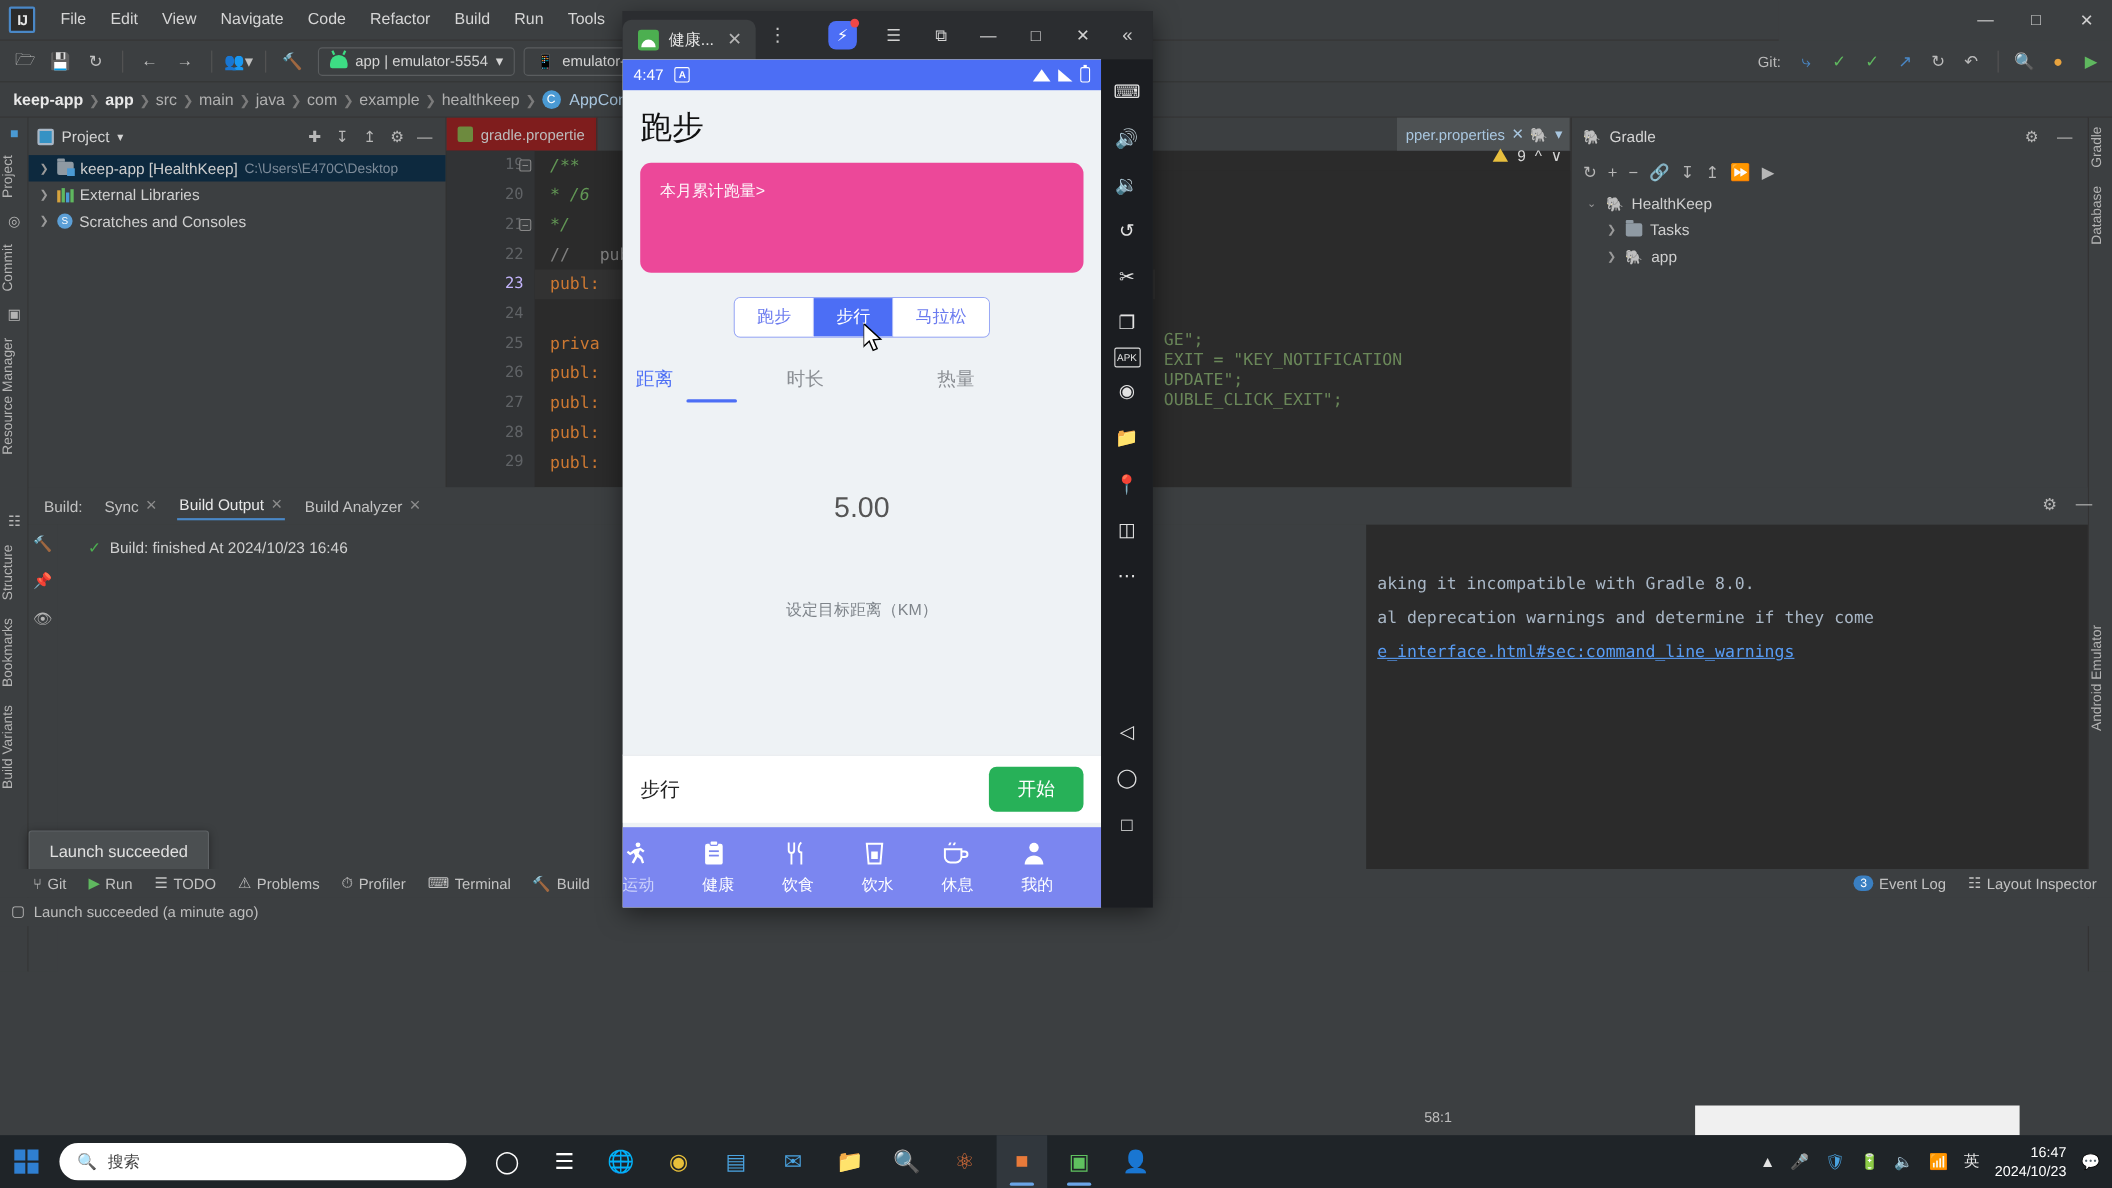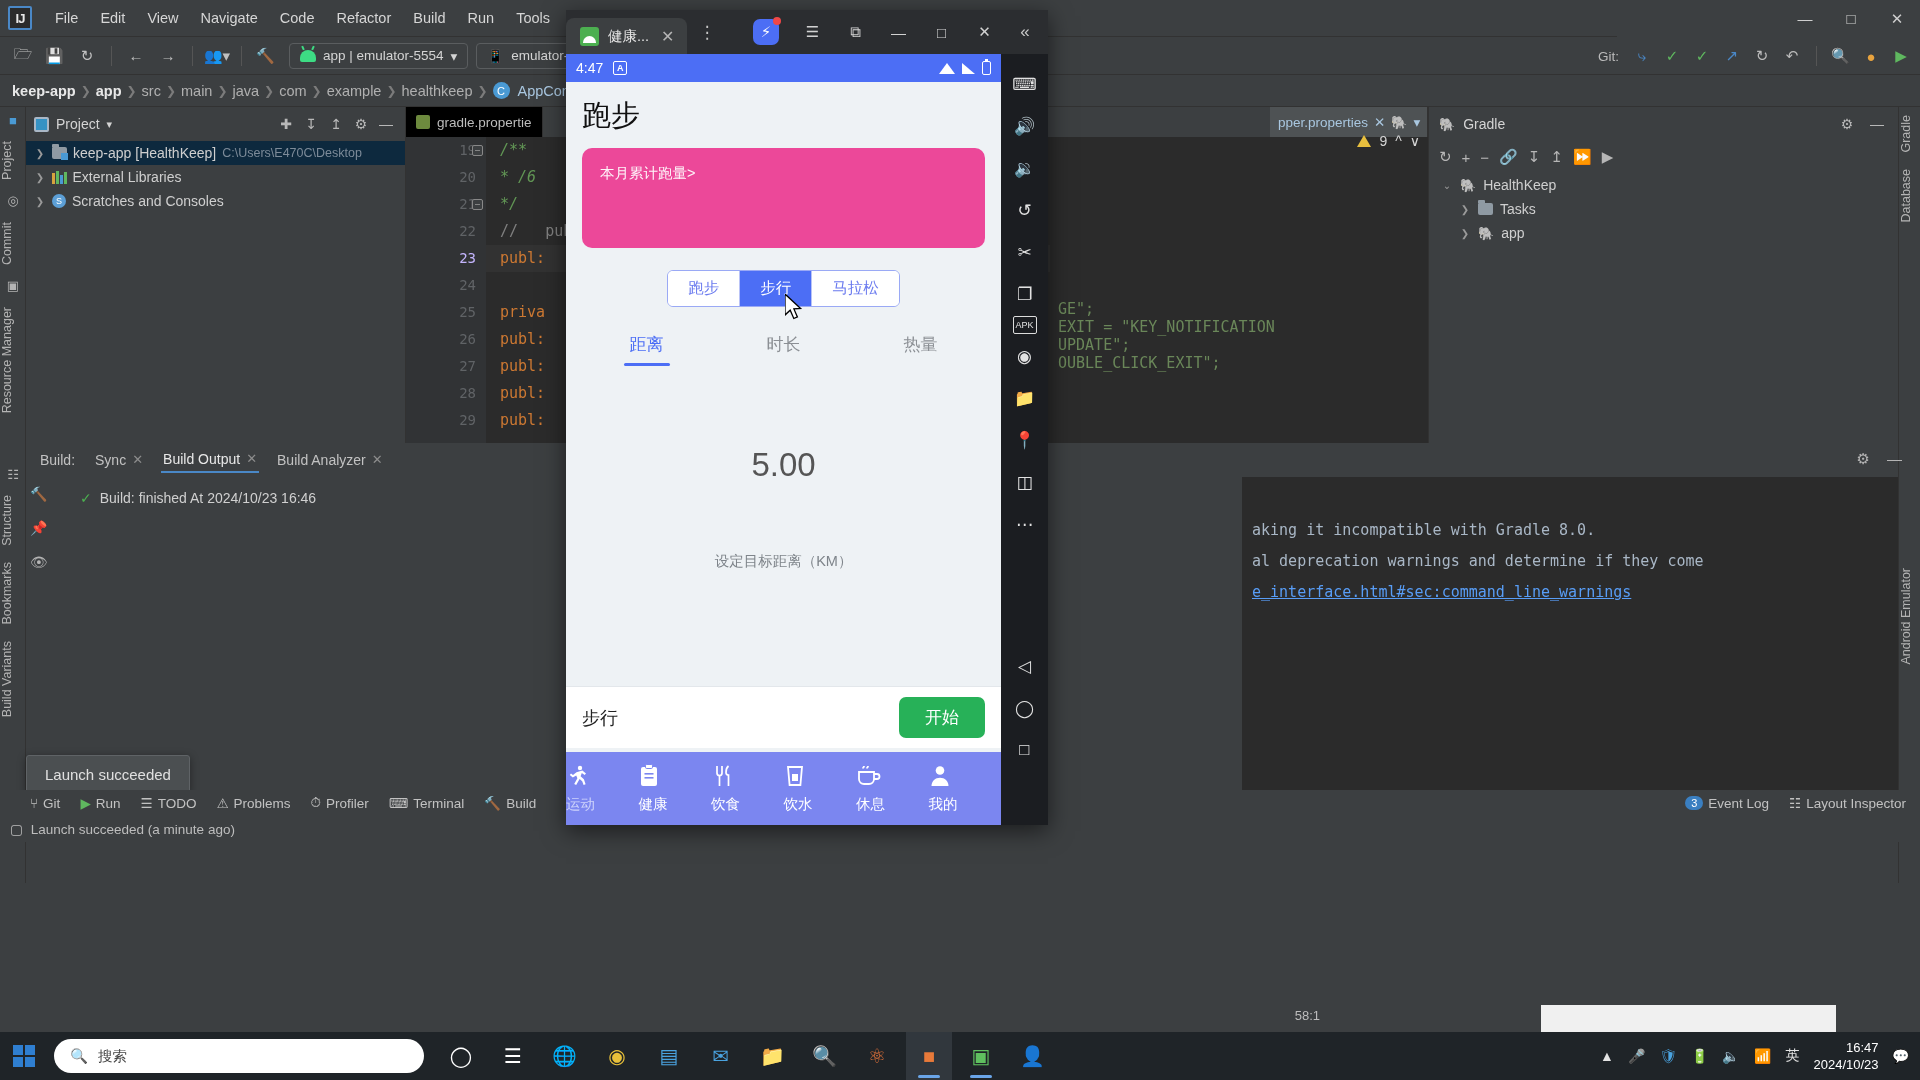--- a/index.html
+++ b/index.html
@@ -138,21 +138,21 @@
   .scratch-ic { width:14px;height:14px;border-radius:50%;background:#5c9fd6;color:#fff;
                 font-size:9px;display:flex;align-items:center;justify-content:center;}
 
   
   .editor-tabs {
     position: absolute; left: 406px; top: 107px; width: 1022px; height: 30px;
     background: #3c3f41; display: flex; align-items: stretch;
   }
   .etab {
     display: flex; align-items: center; gap: 7px; padding: 0 10px; font-size: 13.5px;
-    color: #bdbdbd; background: #000000; border-right: 1px solid #323232;
+    color: #bdbdbd; background: #7f1d1d; border-right: 1px solid #323232;
   }
   .gprops-ic { width:14px;height:14px;background:#6d8a3e;border-radius:2px;position:relative;}
   .editor {
     position: absolute; left: 406px; top: 137px; width: 1022px; height: 306px;
     background: #2b2b2b; overflow: hidden;
   }
   .gutter {
     position: absolute; left: 0; top: 0; width: 80px; height: 306px; background: #313335;
   }
   .gnum { height: 27px; line-height: 27px; text-align: right; padding-right: 10px;
@@ -338,26 +338,26 @@
     background:#fff;
   }
   .seg {
     padding: 7px 20px; font-size: 15.5px; color:#6b7bef; background:#fff;
     border-right: 1px solid #b9c3f7;
   }
   .seg:last-child { border-right: none; }
   .seg.active { background:#4c6ef5; color:#fff; }
 
   .subtabs { display:flex; margin-top: 26px; padding: 0 12px; }
-  .subtab { flex:1; text-align:center; font-size: 17px; color:#8b8f94; padding-bottom: 8px; }
+  .subtab { flex:1; font-size: 17px; color:#8b8f94; padding-bottom: 8px; }
   .subtab.active { color:#4c6ef5; }
   .subtab .ul { width: 46px; height: 3px; background:#4c6ef5; border-radius:2px; margin: 7px auto 0; }
 
   .goal-value {
-    text-align:center; font-size: 33px; color:#555; font-weight: 300; margin-top: 72px;
+    text-align:center; font-size: 26px; color:#555; font-weight: 300; margin-top: 72px;
   }
   .goal-caption { text-align:center; font-size: 14.5px; color:#7e848a; margin-top: 68px; }
 
   .start-bar {
     position:absolute; left:0; bottom: 77px; width: 435px; height: 62px; background:#fff;
     display:flex; align-items:center; padding: 0 16px; border-top: 1px solid #e3e7eb;
   }
   .sb-mode { font-size: 18px; color:#222; }
   .start-btn {
     margin-left:auto; background:#27b158; color:#fff; border-radius: 7px;

